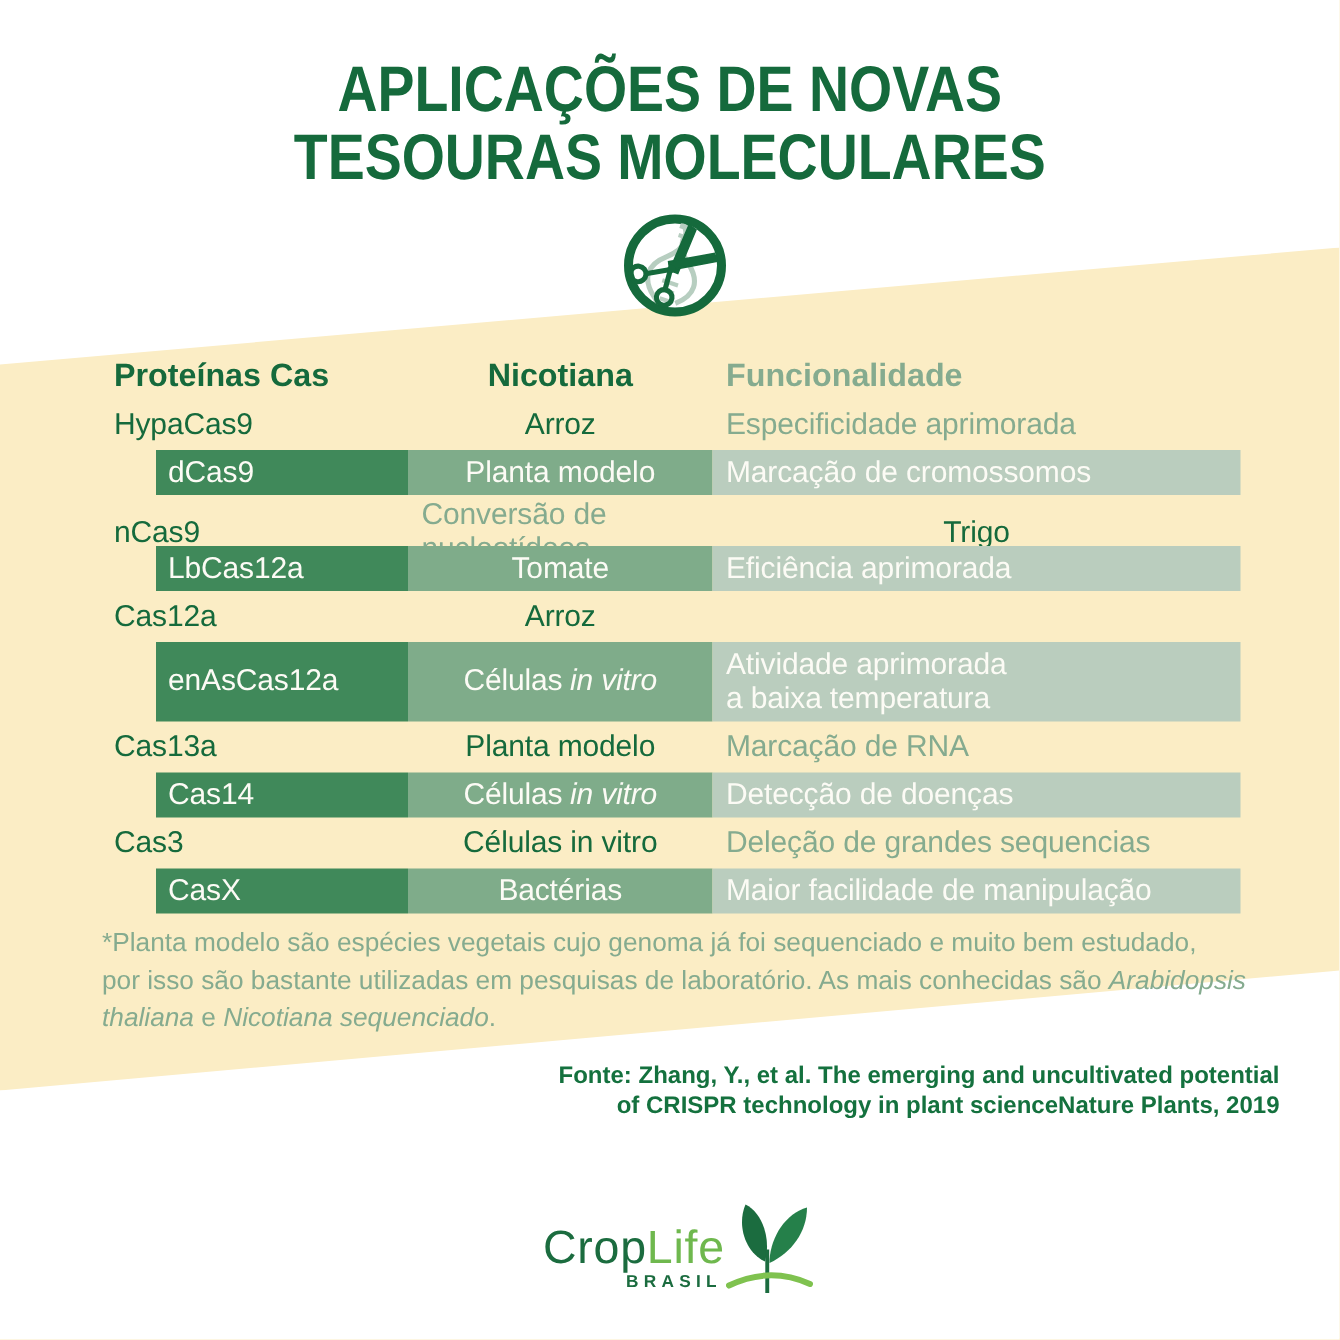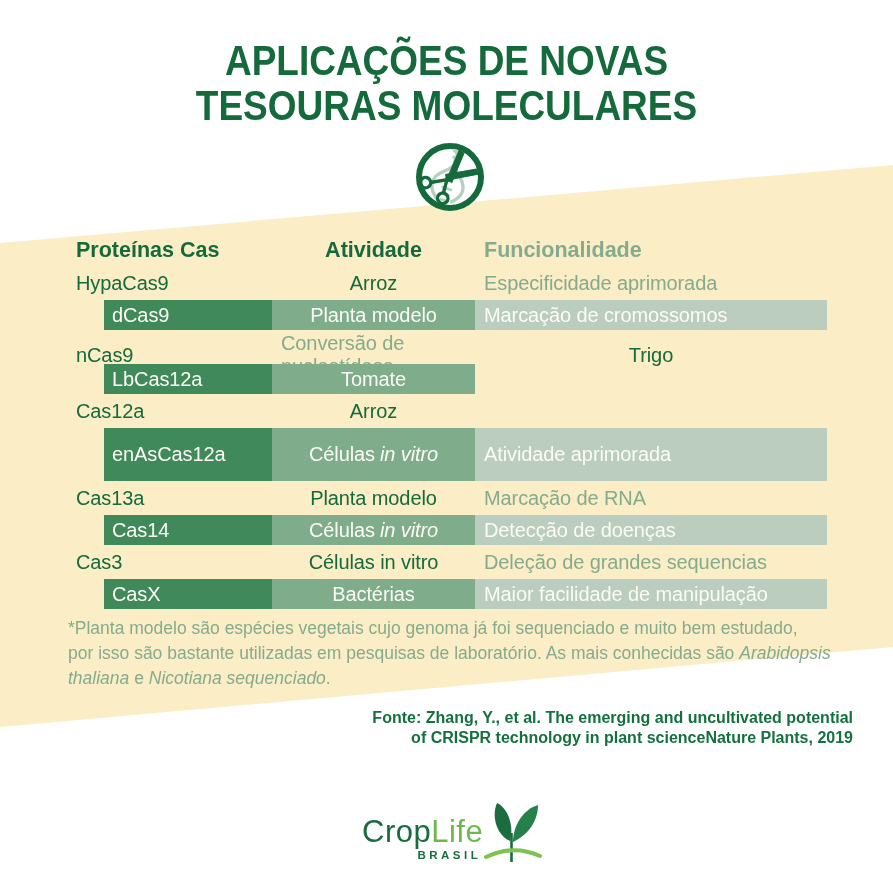--- a/index.html
+++ b/index.html
@@ -92,21 +92,21 @@
         <path d="M34,40 L63,24 L64.5,29.5 L37,45 Z" stroke-width="1"></path>
         <path d="M34,40 L63,55 L64.5,49.5 L37,35 Z" stroke-width="1"></path>
         <circle cx="35.5" cy="40" r="2.6" stroke="none"></circle>
       </g>
     </svg>
   </div>
 
   <div class="tbl">
     <div class="thead">
       <div class="h1">Proteínas Cas</div>
-      <div class="h2">Atividade</div>
+      <div class="h2">Nicotiana</div>
       <div class="h3">Funcionalidade</div>
     </div>
     <div id="rows">
         <div class="row">
           <div class="cell c1">
             <span>HypaCas9</span>
           </div>
           <div class="cell c2">
             <span>Arroz</span>
           </div>
@@ -136,39 +136,42 @@
             <span>Trigo</span>
           </div>
         </div>
         <div class="row banded">
           <div class="cell c1">
             <span>LbCas12a</span>
           </div>
           <div class="cell c2">
             <span>Tomate</span>
           </div>
+          <div class="cell c3">
+            <div><span>Eficiência aprimorada</span></div>
+          </div>
         </div>
         <div class="row">
           <div class="cell c1">
             <span>Cas12a</span>
           </div>
           <div class="cell c2">
             <span>Arroz</span>
           </div>
         </div>
         <div class="row banded tall">
           <div class="cell c1">
             <span>enAsCas12a</span>
           </div>
           <div class="cell c2">
             <span>Células</span>
             <span class="it">in vitro</span>
           </div>
           <div class="cell c3">
-            <div><span>Atividade aprimorada</span><br></div>
+            <div><span>Atividade aprimorada</span><br><span>a baixa temperatura</span></div>
           </div>
         </div>
         <div class="row">
           <div class="cell c1">
             <span>Cas13a</span>
           </div>
           <div class="cell c2">
             <span>Planta modelo</span>
           </div>
           <div class="cell c3">

